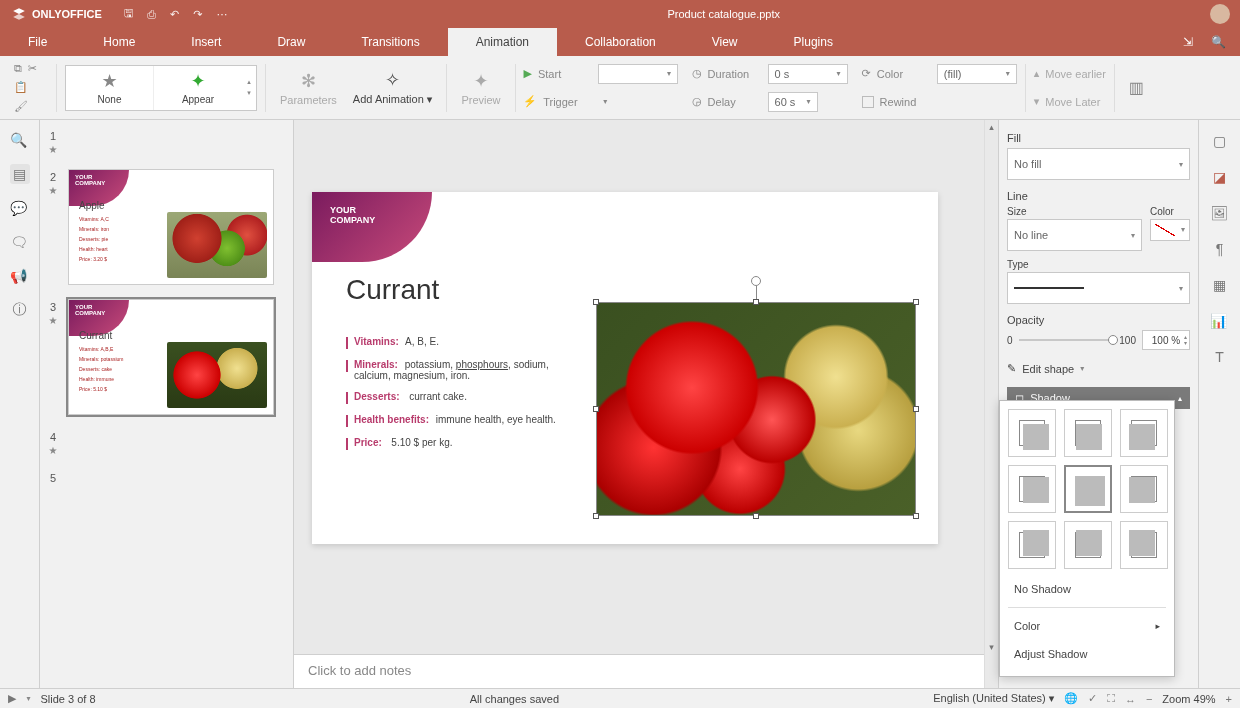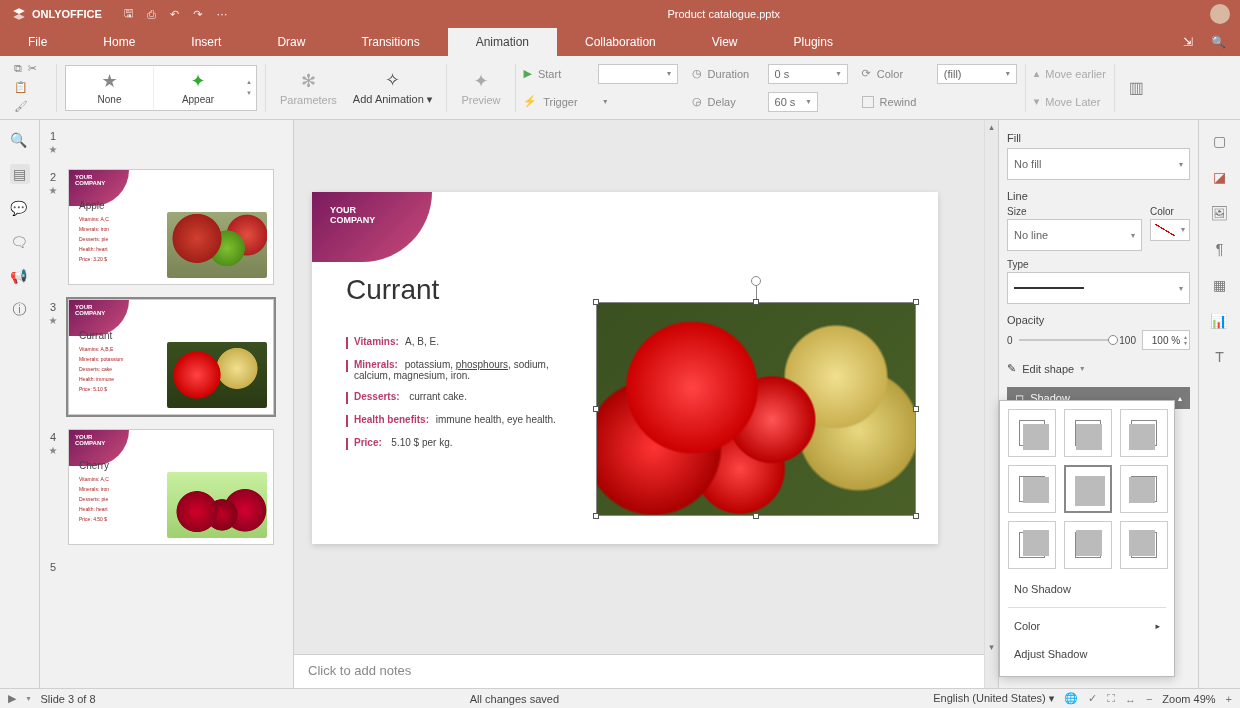--- a/index.html
+++ b/index.html
@@ -280,28 +280,20 @@
         <div class="ttl">Currant</div>
         <div class="bullets">Vitamins: A,B,E<br>Minerals: potassium<br>Desserts: cake<br>Health: immune<br>Price: 5.10 $</div>
         <div class="timg currant-img"></div>
       </div>
     </div>
     <div class="thumb-row">
       <div class="num">
           <span>4</span>
           <span class="star">★</span>
         </div>
-      <div class="thumb">
-        <div class="corner">
-            <div class="yc">YOUR<br>COMPANY</div>
-          </div>
-        <div class="ttl">Cherry</div>
-        <div class="bullets">Vitamins: A,C<br>Minerals: iron<br>Desserts: pie<br>Health: heart<br>Price: 4.50 $</div>
-        <div class="timg cherry-img"></div>
-      </div>
     </div>
     <div class="thumb-row">
       <div class="num">
           <span>5</span>
         </div>
     </div>
   </div>
 
   <div class="canvas-wrap">
     <div class="slide">

